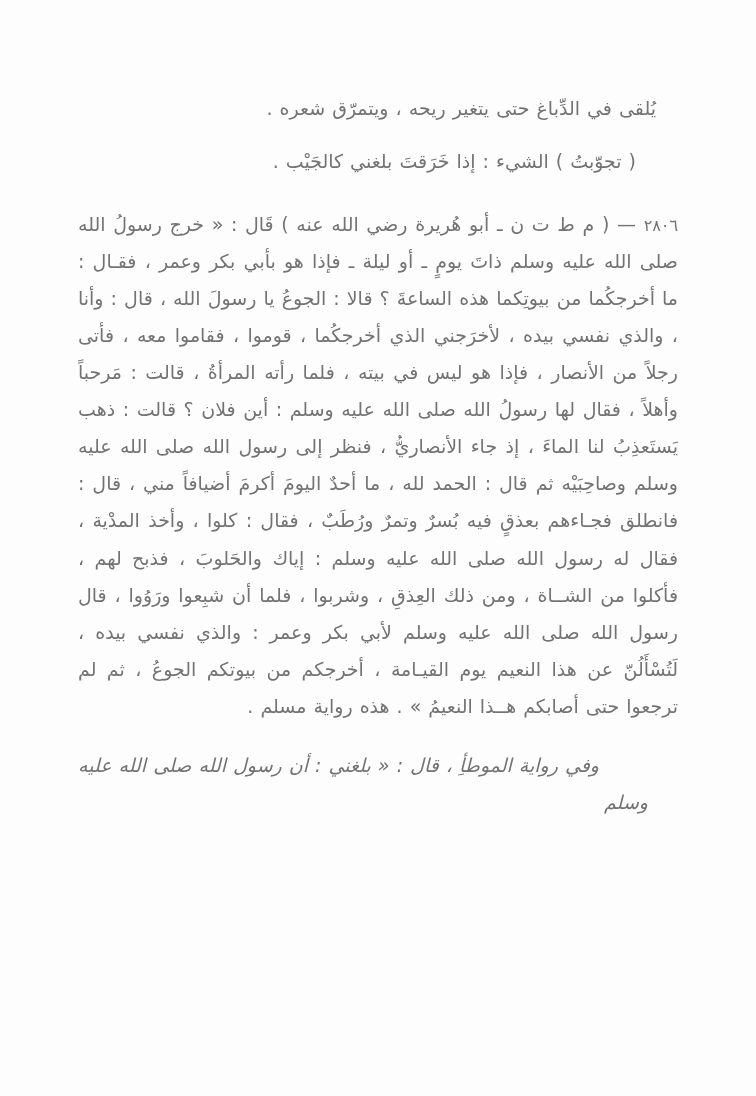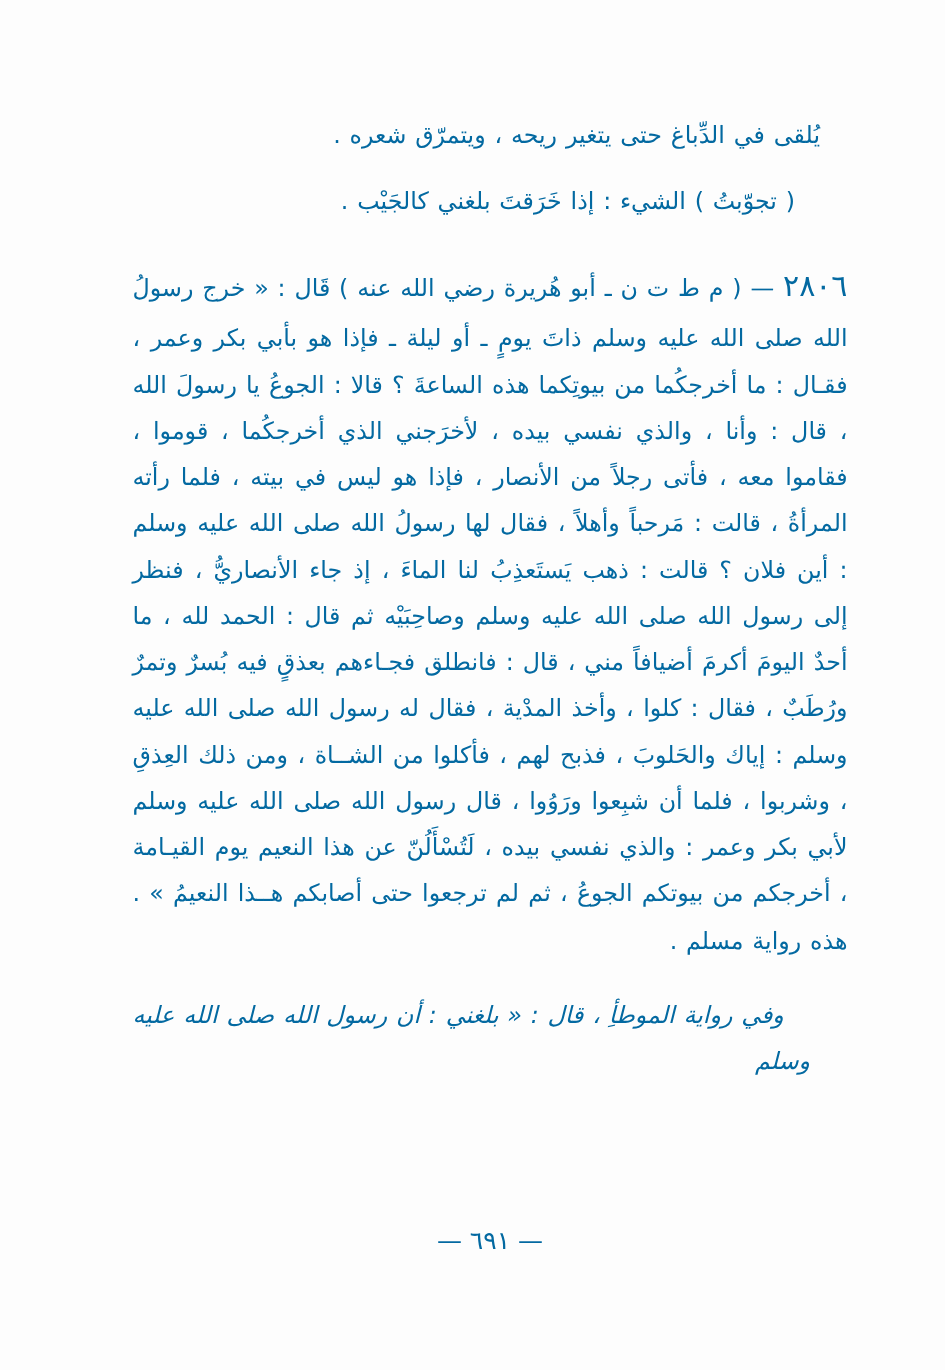--- a/index.html
+++ b/index.html
@@ -44,42 +44,41 @@
   .p-top2 {
     margin-bottom: 26px;
     padding-right: 42px;
   }
   .p-main {
     margin-bottom: 20px;
     text-align: justify;
     text-align-last: right;
   }
   .p-main .hadith-no {
-    font-size: 24px;
+    font-size: 16px;
     letter-spacing: 1px;
   }
   .p-last {
     margin-top: 22px;
     padding-right: 30px;
     text-align: left;
     font-style: italic;
   }
   .page-number {
     position: absolute;
     bottom: 92px;
     left: 0;
     right: 0;
     text-align: center;
     font-size: 20px;
     letter-spacing: 2px;
     direction: rtl;
   }
   .ink {
-    color: #0369a1;
-    margin-left: 28px;
+    color: #737373;
   }
 </style>
 </head>
 <body>
 
 <div class="page">
   <div class="page-inner">
 
     <p class="para p-top1 ink">يُلقى في الدِّباغ حتى يتغير ريحه ، ويتمرّق شعره .</p>
 
@@ -87,14 +86,13 @@
 
     <p class="para p-main ink">
       <span class="hadith-no">٢٨٠٦</span>
       <span>— ( م ط ت ن ـ أبو هُريرة رضي الله عنه ) قَال : « خرج رسولُ الله صلى الله عليه وسلم ذاتَ يومٍ ـ أو ليلة ـ فإذا هو بأبي بكر وعمر ، فقـال : ما أخرجكُما من بيوتِكما هذه الساعةَ ؟ قالا : الجوعُ يا رسولَ الله ، قال : وأنا ، والذي نفسي بيده ، لأخرَجني الذي أخرجكُما ، قوموا ، فقاموا معه ، فأتى رجلاً من الأنصار ، فإذا هو ليس في بيته ، فلما رأته المرأةُ ، قالت : مَرحباً وأهلاً ، فقال لها رسولُ الله صلى الله عليه وسلم : أين فلان ؟ قالت : ذهب يَستَعذِبُ لنا الماءَ ، إذ جاء الأنصاريُّ ، فنظر إلى رسول الله صلى الله عليه وسلم وصاحِبَيْه ثم قال : الحمد لله ، ما أحدٌ اليومَ أكرمَ أضيافاً مني ، قال : فانطلق فجـاءهم بعذقٍ فيه بُسرٌ وتمرٌ ورُطَبٌ ، فقال : كلوا ، وأخذ المدْية ، فقال له رسول الله صلى الله عليه وسلم : إياك والحَلوبَ ، فذبح لهم ، فأكلوا من الشــاة ، ومن ذلك العِذقِ ، وشربوا ، فلما أن شبِعوا ورَوُوا ، قال رسول الله صلى الله عليه وسلم لأبي بكر وعمر : والذي نفسي بيده ، لَتُسْأَلُنّ عن هذا النعيم يوم القيـامة ، أخرجكم من بيوتكم الجوعُ ، ثم لم ترجعوا حتى أصابكم هــذا النعيمُ » . هذه رواية مسلم .</span>
     </p>
 
     <p class="para p-last ink">وفي رواية الموطأِ ، قال : « بلغني : أن رسول الله صلى الله عليه وسلم</p>
 
   </div>
 
-  <div class="page-number ink">— ٦٩١ —</div>
 </div>
 
 </body></html>

